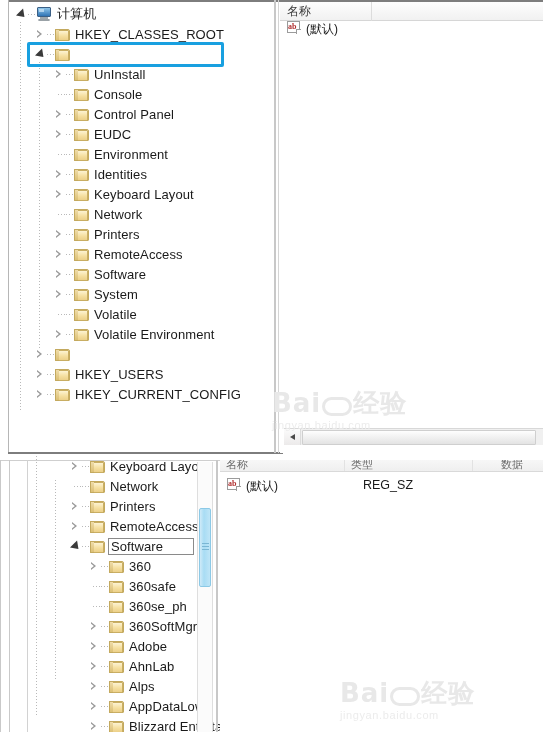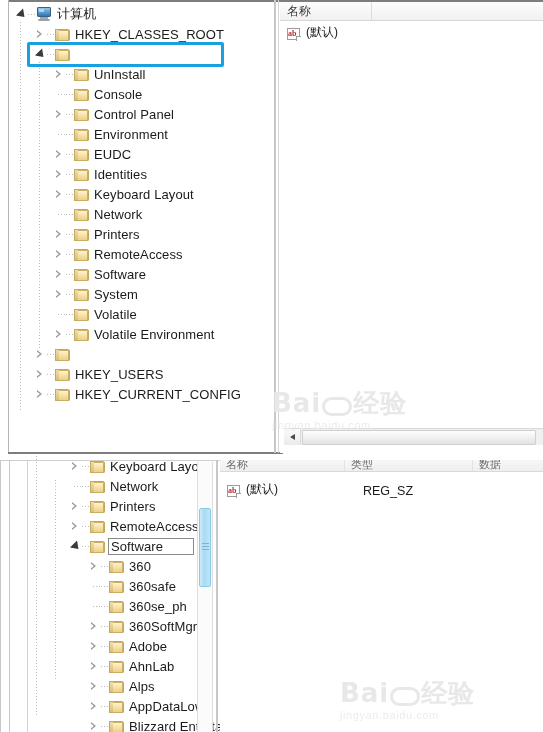--- a/index.html
+++ b/index.html
@@ -126,21 +126,21 @@
   .colhead {
     position:relative; height:19px;
     background:linear-gradient(to bottom,#fdfdfd,#f1f1f1);
     border-bottom:1px solid #d6d6d6;
     display:flex; align-items:center;
   }
   .colhead .cell {
     height:19px; line-height:19px; font-size:12px; color:#3a3a3a;
     padding-left:7px; border-right:1px solid #dcdcdc; overflow:hidden;
   }
-  .valrow { display:flex; align-items:flex-end; height:20px; padding-left:7px; font-size:12px; color:#1a1a1a;}
+  .valrow { display:flex; align-items:flex-start; height:20px; padding-left:7px; font-size:12px; color:#1a1a1a;}
   .abicon{ width:14px;height:13px;flex:none;margin-right:5px;position:relative;}
   .abicon .pg{position:absolute;left:0;top:0;width:13px;height:12px;background:#fff;border:1px solid #9b9b9b;}
   .abicon .tx{position:absolute;left:1px;top:1px;font-size:8px;line-height:9px;color:#b03030;font-weight:bold;font-family:"Liberation Serif",serif;}
   .abicon .fold{position:absolute;right:0;bottom:0;width:5px;height:5px;background:#fff;border-left:1px solid #9b9b9b;border-top:1px solid #9b9b9b;}
 
   
   #p1-hscroll{
     position:absolute; left:284px; top:428px; width:259px; height:17px;
     background:#f0f0f0; border-top:1px solid #d8d8d8; display:flex; align-items:center;
   }
@@ -274,39 +274,39 @@
           <span class="connector"></span>
           <span class="folder">
             <span class="back"></span>
             <span class="front"></span>
             <span class="spine"></span>
           </span>
           <span class="label">Control Panel</span>
         </div>
         <div class="trow">
           <span class="ind" style="width: 38px;"></span>
+          <span class="twisty closed"></span>
+          <span class="connector"></span>
+          <span class="folder">
+            <span class="back"></span>
+            <span class="front"></span>
+            <span class="spine"></span>
+          </span>
+          <span class="label">EUDC</span>
+        </div>
+        <div class="trow">
+          <span class="ind" style="width: 38px;"></span>
           <span class="elbow"></span>
           <span class="connector"></span>
           <span class="folder">
             <span class="back"></span>
             <span class="front"></span>
             <span class="spine"></span>
           </span>
           <span class="label">Environment</span>
-        </div>
-        <div class="trow">
-          <span class="ind" style="width: 38px;"></span>
-          <span class="twisty closed"></span>
-          <span class="connector"></span>
-          <span class="folder">
-            <span class="back"></span>
-            <span class="front"></span>
-            <span class="spine"></span>
-          </span>
-          <span class="label">EUDC</span>
         </div>
         <div class="trow">
           <span class="ind" style="width: 38px;"></span>
           <span class="twisty closed"></span>
           <span class="connector"></span>
           <span class="folder">
             <span class="back"></span>
             <span class="front"></span>
             <span class="spine"></span>
           </span>
@@ -646,21 +646,21 @@
         </span>
         <span style="width:117px;">(默认)</span>
         <span style="width:130px;font-size:12.5px;">REG_SZ</span>
         <span></span>
       </div>
     </div>
 
     <div id="p2-headstrip">
       <div class="cell" style="width:125px;">名称</div>
       <div class="cell" style="width:128px;">类型</div>
-      <div class="cell" style="flex:1;border-right:none;">数据</div>
+      <div class="cell" style="flex:1;border-right:none;margin-left:22px;">数据</div>
     </div>
 
   </div>
 
   <div class="wm" id="wm2">
     <div class="big">
       <span>Bai</span><span class="cloud"></span><span>经验</span>
     </div>
     <div class="small">jingyan.baidu.com</div>
   </div>

